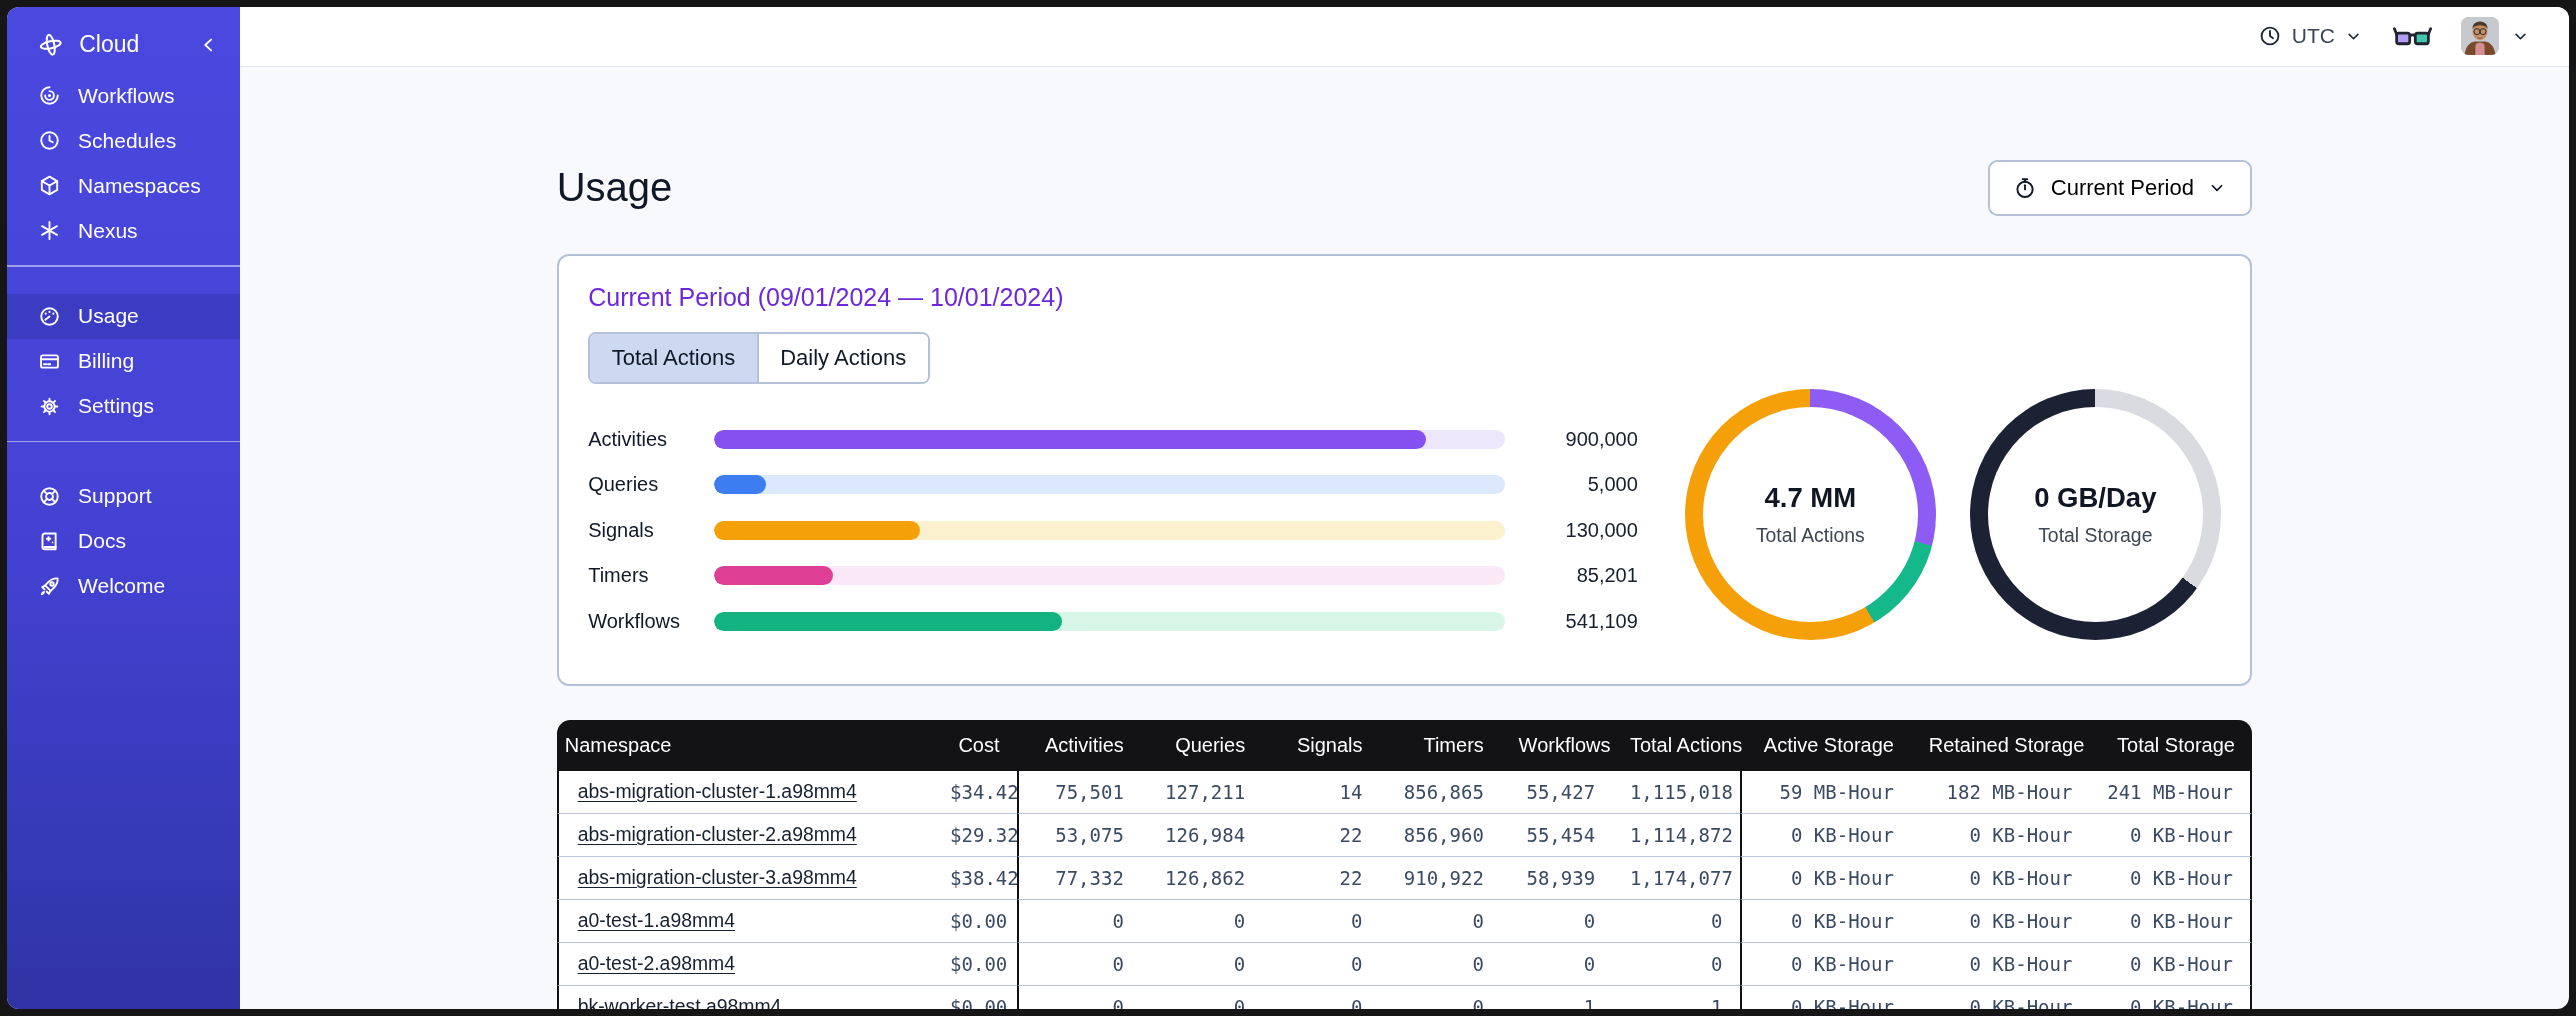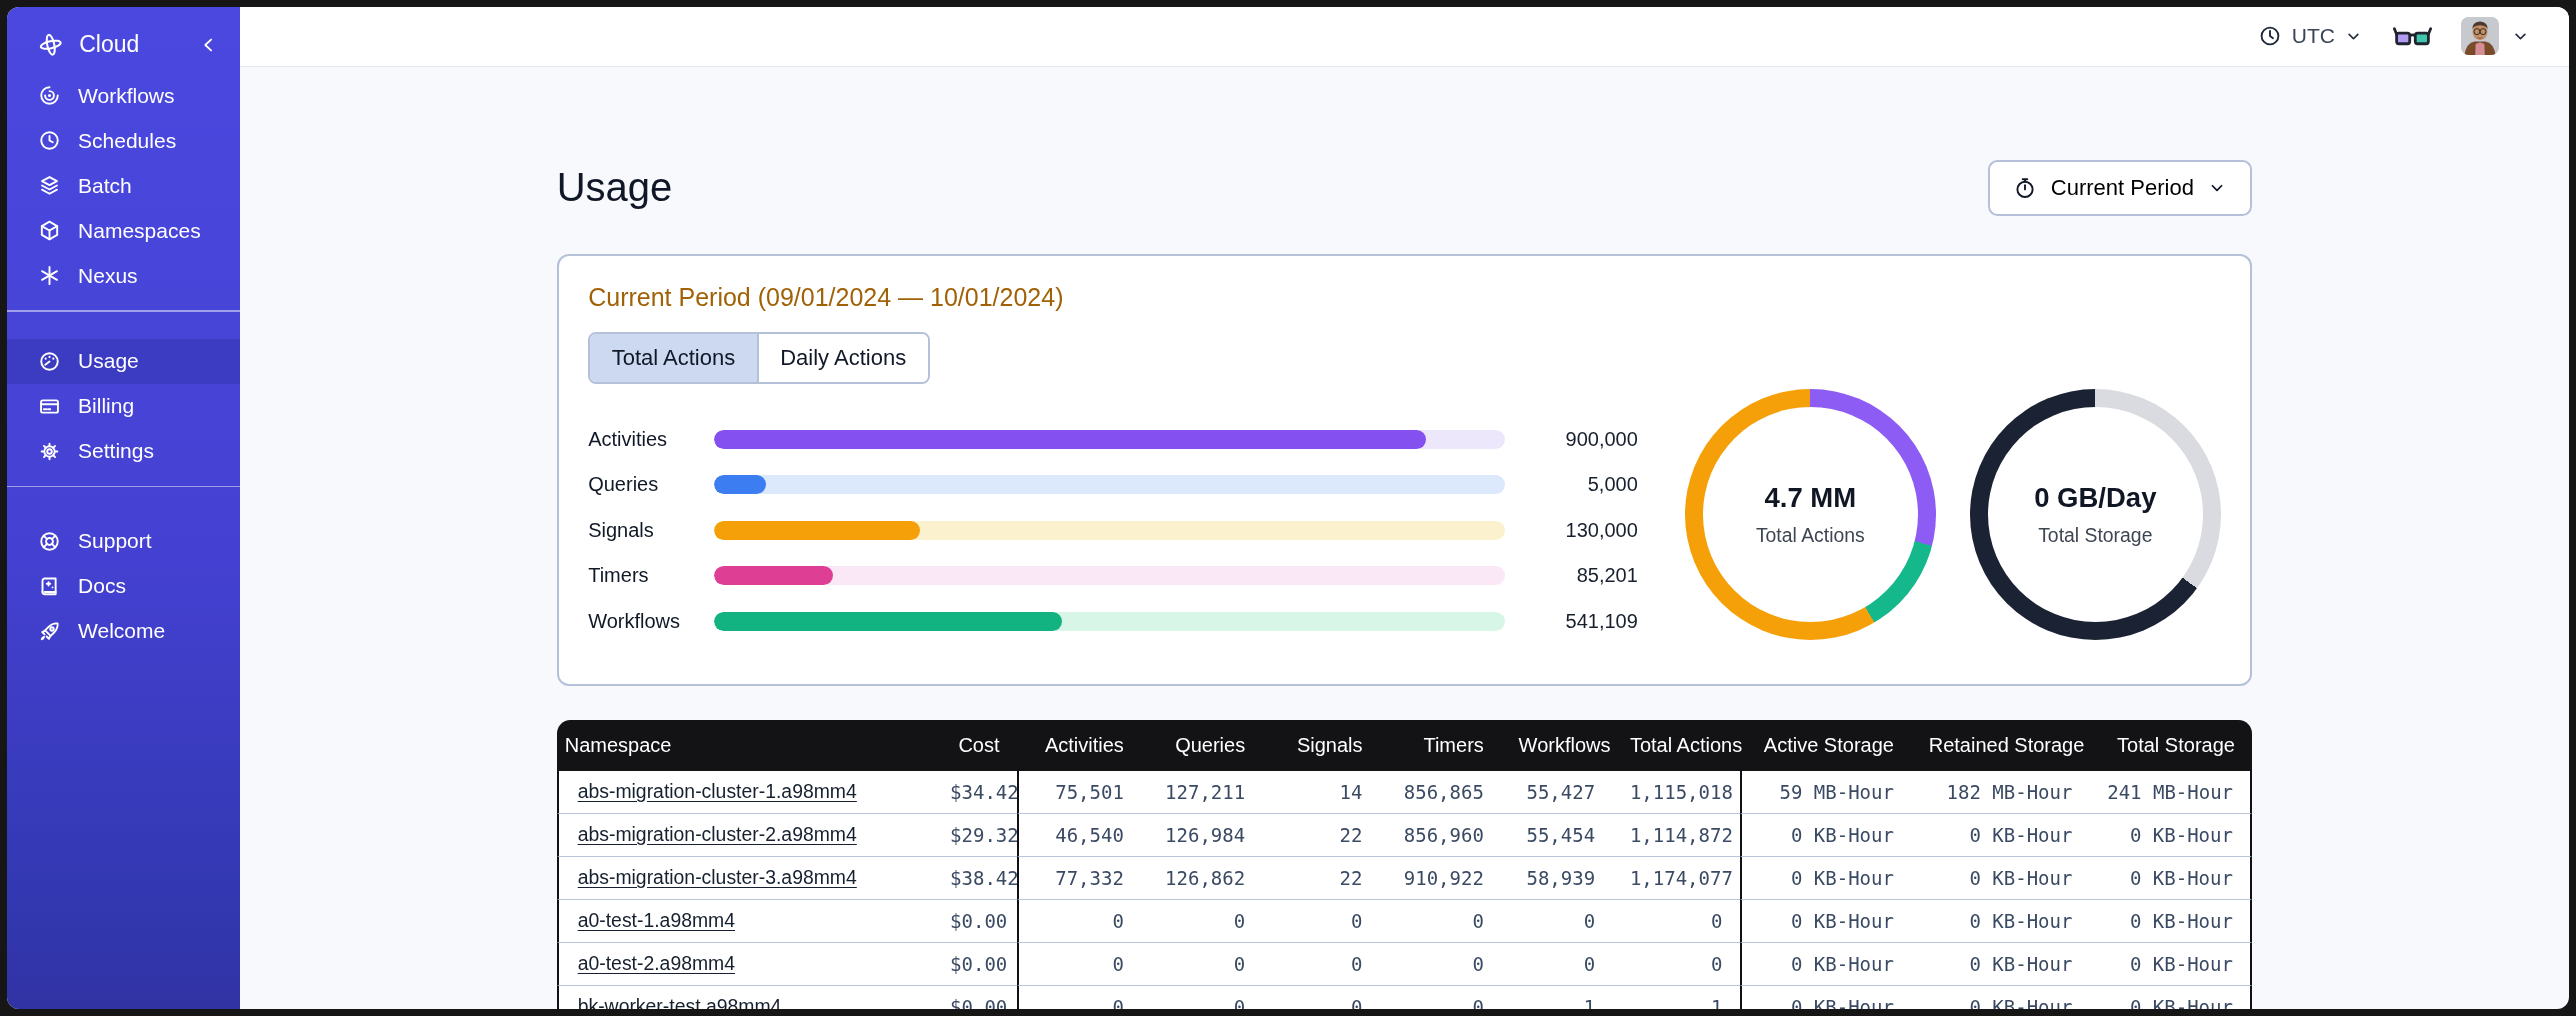--- a/index.html
+++ b/index.html
@@ -32,21 +32,21 @@
   .avatar{width:38px;height:38px;border-radius:8px;overflow:hidden;background:#c9ccd1;}
 
   .content{flex:1;overflow:hidden;padding:0 317px;}
 
   .page-head{display:flex;align-items:center;justify-content:space-between;margin-top:93px;}
   .page-title{font-size:40px;font-weight:500;color:#101726;margin:0;}
   .period-btn{display:flex;align-items:center;gap:13.4px;height:56px;padding:0 23px;background:#fff;border:2px solid #b5c1d8;border-radius:9.4px;font-size:22px;color:#000000;cursor:pointer;}
 
   
   .card{margin-top:38px;background:#fff;border:2px solid #b5c1d8;border-radius:12px;padding:27px 29.5px 27px 29.5px;}
-  .card-title{font-size:25px;color:#a16207;font-weight:500;}
+  .card-title{font-size:25px;color:#6d28d9;font-weight:500;}
   .tabs{display:inline-flex;margin-top:20px;border:2px solid #b5c1d8;border-radius:8px;overflow:hidden;height:52px;}
   .tab{display:flex;align-items:center;padding:0 21.5px;font-size:22px;color:#111827;background:#fff;cursor:pointer;}
   .tab.active{background:#ccd9f1;}
   .tab + .tab{border-left:2px solid #b5c1d8;}
 
   .chart-row{display:flex;align-items:flex-start;margin-top:5.4px;}
   .bars{flex:1;padding-top:40px;min-width:0;}
   .bar-row{display:flex;align-items:center;height:20px;margin-bottom:25.5px;gap:19px;}
   .bar-label{width:107px;font-size:20px;color:#111827;flex:0 0 107px;}
   .bar-track{flex:1;height:19px;border-radius:9.4px;position:relative;overflow:hidden;}
@@ -110,30 +110,20 @@
         <span>Workflows</span>
       </div>
       <div class="sb-item">
         <span class="icon">
           <svg width="23" height="23" viewBox="0 0 24 24" fill="none" stroke="#fff" stroke-width="2" stroke-linecap="round">
             <circle cx="12" cy="12" r="8.6"></circle>
             <path d="M12 7.2 V12 L15.4 13.8"></path>
           </svg>
         </span>
         <span>Schedules</span>
-      </div>
-      <div class="sb-item">
-        <span class="icon">
-          <svg width="23" height="23" viewBox="0 0 24 24" fill="none" stroke="#fff" stroke-width="2" stroke-linecap="round" stroke-linejoin="round">
-            <path d="M12 3.2 L19.8 7.4 L12 11.6 L4.2 7.4 Z"></path>
-            <path d="M4.2 12 L12 16.2 L19.8 12"></path>
-            <path d="M4.2 16.4 L12 20.6 L19.8 16.4"></path>
-          </svg>
-        </span>
-        <span>Batch</span>
       </div>
       <div class="sb-item">
         <span class="icon">
           <svg width="23" height="23" viewBox="0 0 24 24" fill="none" stroke="#fff" stroke-width="2" stroke-linecap="round" stroke-linejoin="round">
             <path d="M12 2.8 L20 7.4 V16.6 L12 21.2 L4 16.6 V7.4 Z"></path>
             <path d="M4 7.4 L12 12 L20 7.4"></path>
             <path d="M12 12 V21.2"></path>
           </svg>
         </span>
         <span>Namespaces</span>
@@ -398,21 +388,21 @@
                 <td class="c-num">856,865</td>
                 <td class="c-num">55,427</td>
                 <td class="c-num">1,115,018</td>
                 <td class="c-num grp">59 MB-Hour</td>
                 <td class="c-num">182 MB-Hour</td>
                 <td class="c-num">241 MB-Hour</td>
               </tr>
               <tr>
                 <td class="c-ns"><a href="#">abs-migration-cluster-2.a98mm4</a></td>
                 <td class="c-num">$29.32</td>
-                <td class="c-num grp">46,540</td>
+                <td class="c-num grp">53,075</td>
                 <td class="c-num">126,984</td>
                 <td class="c-num">22</td>
                 <td class="c-num">856,960</td>
                 <td class="c-num">55,454</td>
                 <td class="c-num">1,114,872</td>
                 <td class="c-num grp">0 KB-Hour</td>
                 <td class="c-num">0 KB-Hour</td>
                 <td class="c-num">0 KB-Hour</td>
               </tr>
               <tr>

